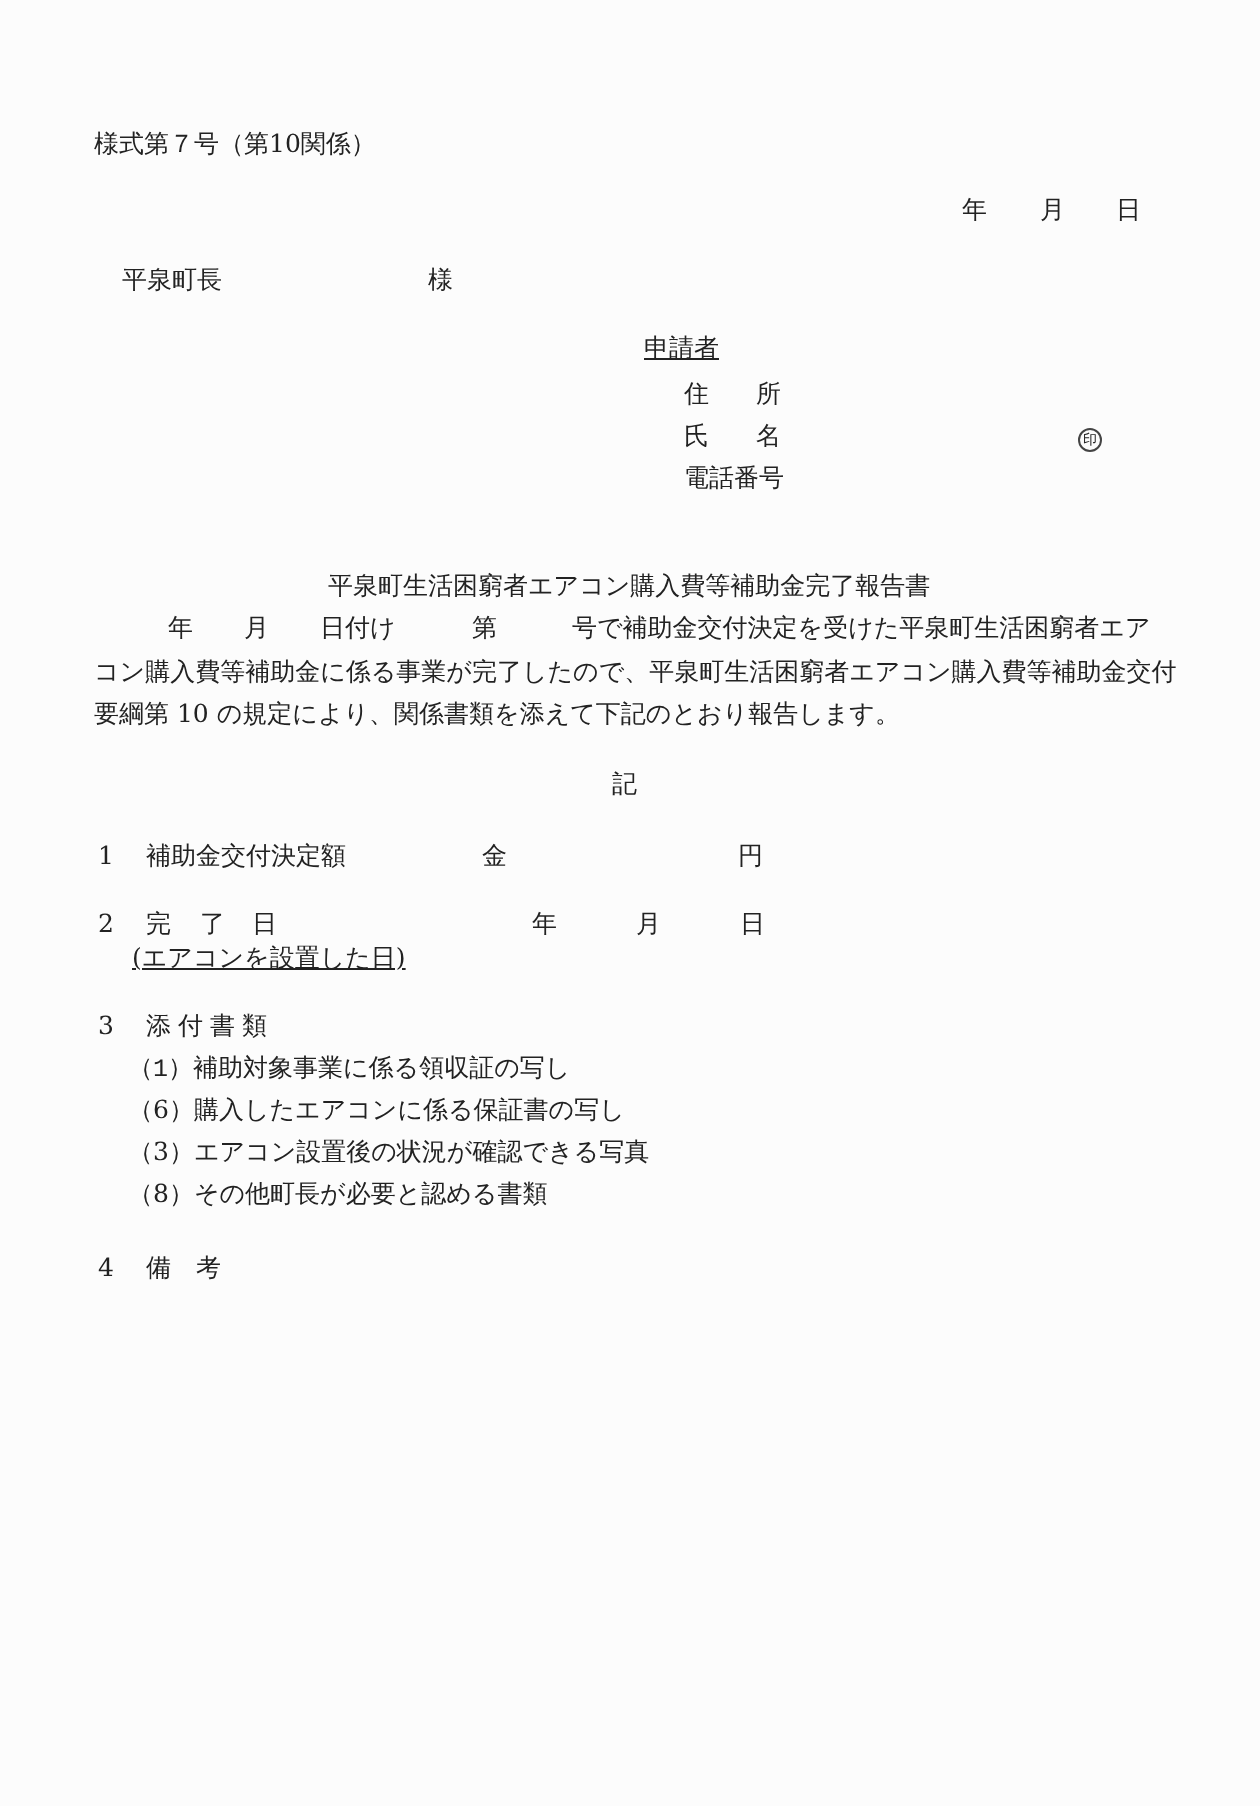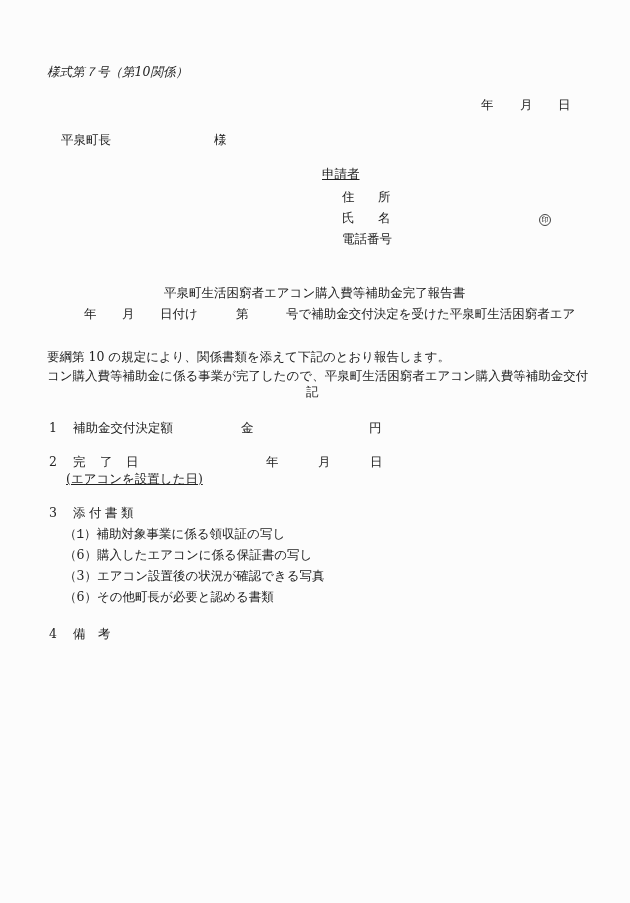--- a/index.html
+++ b/index.html
@@ -24,21 +24,21 @@
       border-radius: 50%;
       font-size: 7px;
       line-height: 10px;
       text-align: center;
       font-family: "DejaVu Sans", sans-serif;
     }
   </style>
 </head>
 <body>
 
-<div class="abs" style="left:47px; top:66px;font-style:italic;">様式第７号（第10関係）</div>
+<div class="abs" style="left:47px; top:66px;">様式第７号（第10関係）</div>
 
 <div class="abs" style="left:481px; top:99px;">年</div>
 <div class="abs" style="left:520px; top:99px;">月</div>
 <div class="abs" style="left:558px; top:99px;">日</div>
 
 <div class="abs" style="left:61px; top:134px;">平泉町長</div>
 <div class="abs" style="left:214px; top:134px;">様</div>
 
 <div class="abs" style="left:322px; top:168px;text-decoration:underline;">申請者</div>
 <div class="abs" style="left:342px; top:191px;">住</div>
@@ -48,21 +48,21 @@
 <div class="abs" style="left:539px; top:212px;"><span class="stamp">印</span></div>
 <div class="abs" style="left:342px; top:233px;text-align:right;">電話番号</div>
 
 <div class="abs" style="left:164px; top:287px;">平泉町生活困窮者エアコン購入費等補助金完了報告書</div>
 
 <div class="abs" style="left:84px; top:308px;">年</div>
 <div class="abs" style="left:122px; top:308px;">月</div>
 <div class="abs" style="left:160px; top:308px;">日付け</div>
 <div class="abs" style="left:236px; top:308px;">第</div>
 <div class="abs" style="left:286px; top:308px;">号で補助金交付決定を受けた平泉町生活困窮者エア</div>
-<div class="abs" style="left:47px; top:330px;margin-top:40px;">コン購入費等補助金に係る事業が完了したので、平泉町生活困窮者エアコン購入費等補助金交付</div>
+<div class="abs" style="left:47px; top:330px;">コン購入費等補助金に係る事業が完了したので、平泉町生活困窮者エアコン購入費等補助金交付</div>
 <div class="abs" style="left:47px; top:351px;">要綱第 10 の規定により、関係書類を添えて下記のとおり報告します。</div>
 
 <div class="abs" style="left:306px; top:386px;">記</div>
 
 <div class="abs" style="left:49px; top:422px;">1</div>
 <div class="abs" style="left:73px; top:422px;">補助金交付決定額</div>
 <div class="abs" style="left:241px; top:422px;">金</div>
 <div class="abs" style="left:369px; top:422px;">円</div>
 
 <div class="abs" style="left:49px; top:456px;">2</div>
@@ -75,17 +75,17 @@
 <div class="abs" style="left:66px; top:473px;text-decoration:underline;">(エアコンを設置した日)</div>
 
 <div class="abs" style="left:49px; top:507px;">3</div>
 <div class="abs" style="left:73px; top:507px;">添</div>
 <div class="abs" style="left:89px; top:507px;">付</div>
 <div class="abs" style="left:105px; top:507px;">書</div>
 <div class="abs" style="left:121px; top:507px;">類</div>
 <div class="abs" style="left:64px; top:529px;font-family:Liberation Mono, monospace;">（1）補助対象事業に係る領収証の写し</div>
 <div class="abs" style="left:64px; top:549px;">（6）購入したエアコンに係る保証書の写し</div>
 <div class="abs" style="left:64px; top:570px;">（3）エアコン設置後の状況が確認できる写真</div>
-<div class="abs" style="left:64px; top:591px;">（6）その他町長が必要と認める書類</div>
+<div class="abs" style="left:64px; top:591px;">（8）その他町長が必要と認める書類</div>
 
 <div class="abs" style="left:49px; top:628px;">4</div>
 <div class="abs" style="left:73px; top:628px;">備</div>
 <div class="abs" style="left:98px; top:628px;">考</div>
 
 </body></html>

